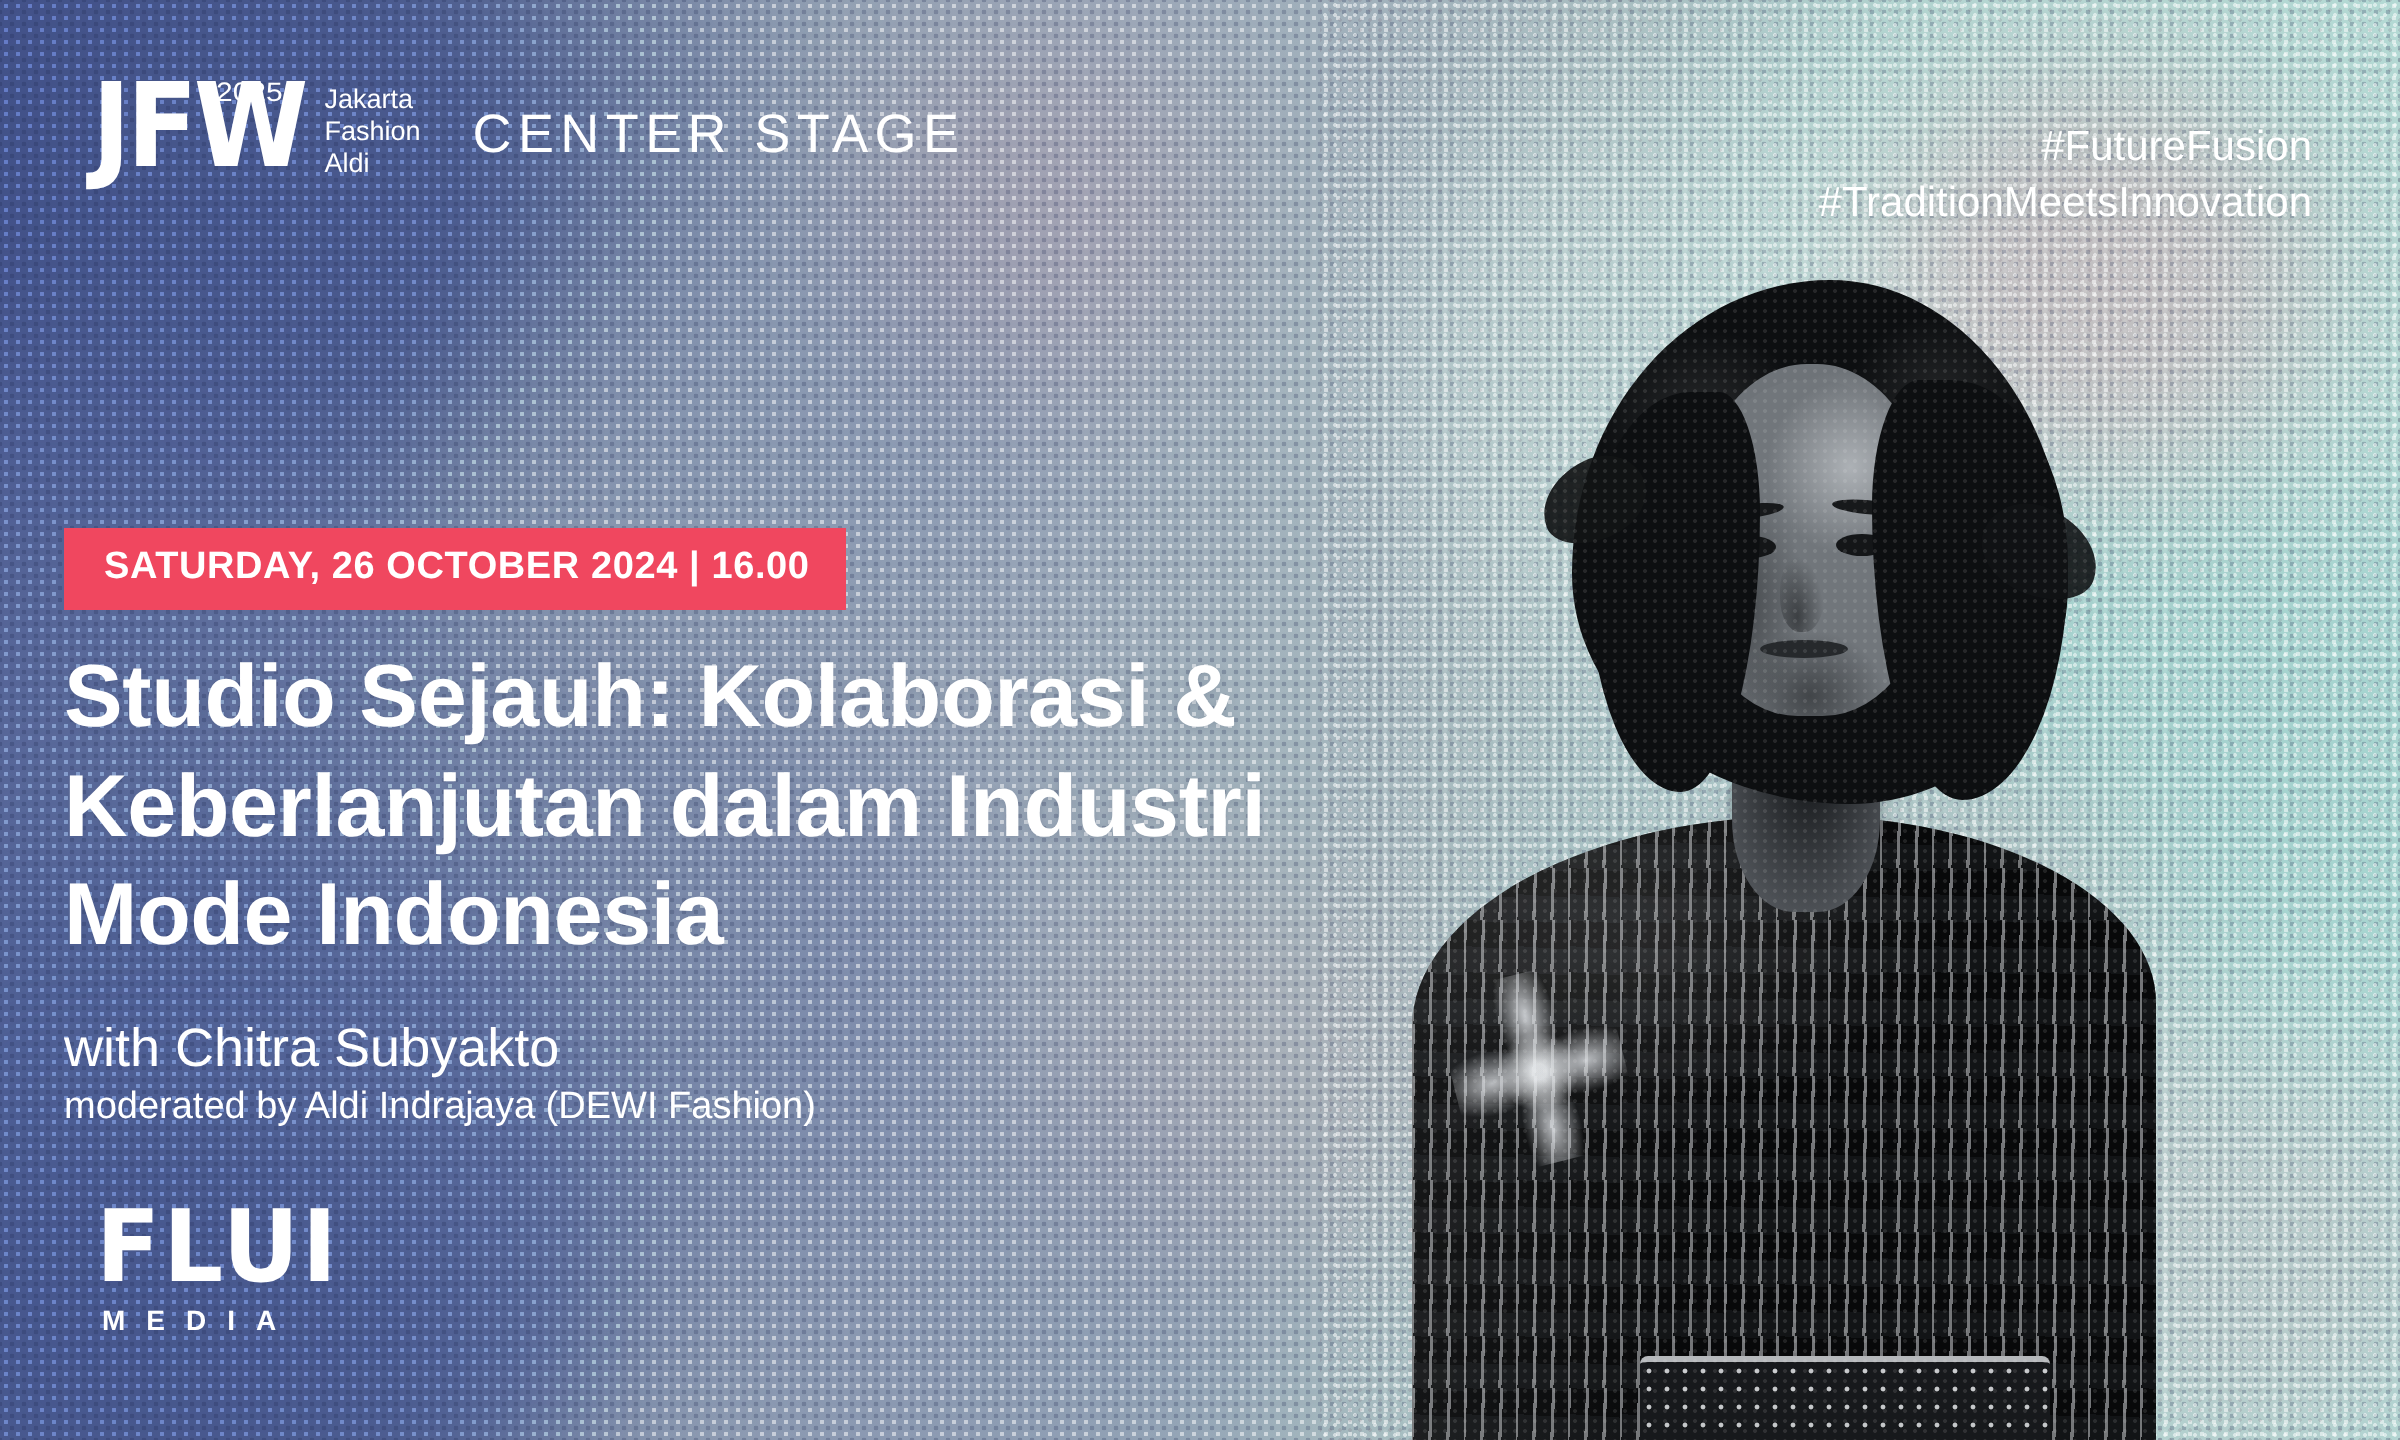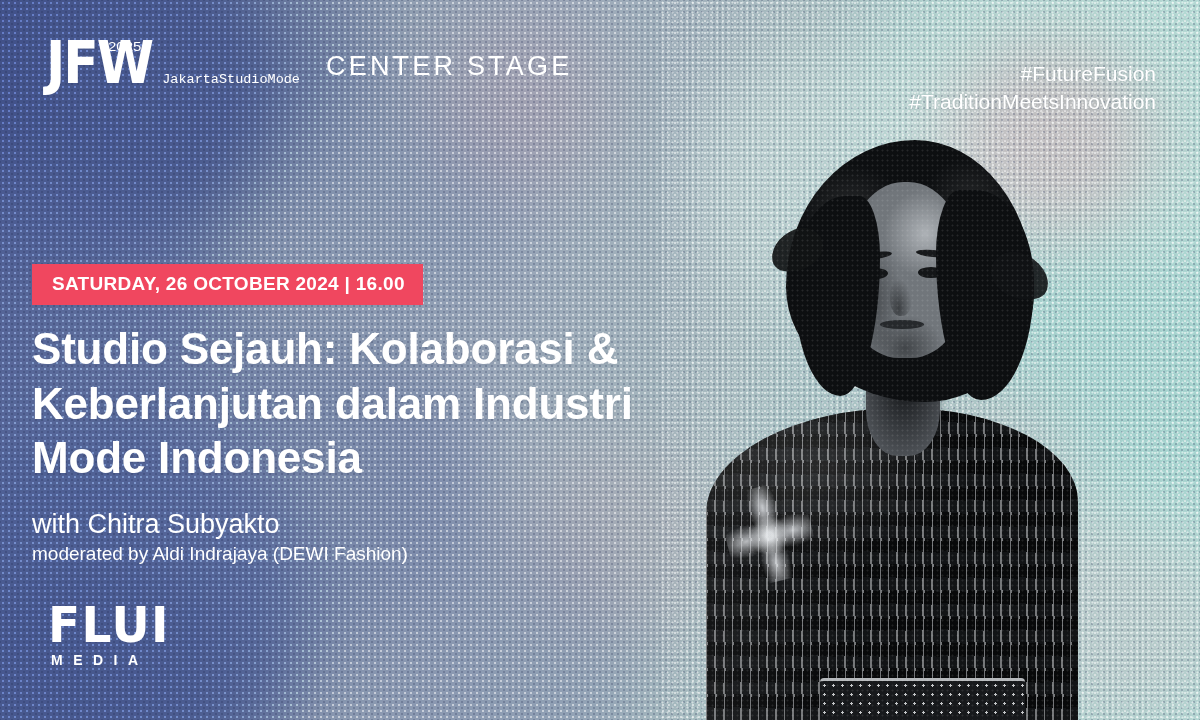--- a/index.html
+++ b/index.html
@@ -295,24 +295,25 @@
     position: absolute;
     left: 62px; top: -4px;
     font-size: 15px;
     font-weight: 400;
     letter-spacing: 0;
     font-family: "Liberation Sans", sans-serif;
     transform: scaleY(.89);
   }
   .jfw-words {
     display: flex;
+    flex-direction: column;
     color: #ffffff;
     font-size: 13.5px;
     line-height: 1.18;
-    font-family: Liberation Mono, monospace;
+    font-family: Liberation Sans, sans-serif;
     padding-bottom: 3px;
     margin-left: 4px;
   }
   .center-stage {
     color: #ffffff;
     font-size: 27px;
     font-weight: 300;
     letter-spacing: 3.2px;
     font-family: "Liberation Sans", sans-serif;
     white-space: nowrap;
@@ -454,22 +455,22 @@
       <div class="portrait-halftone"></div>
     </div>
   </div>
 
   <div class="header">
     <div class="jfw-logo">
       <div class="jfw-mark">JFW</div>
       <div class="jfw-year">2025</div>
       <div class="jfw-words">
         <span>Jakarta</span>
-        <span>Studio</span>
-        <span>Mode</span>
+        <span>Fashion</span>
+        <span>Aldi</span>
       </div>
     </div>
     <div class="center-stage">CENTER STAGE</div>
   </div>
 
   <div class="hashtags">
     <div>#FutureFusion</div>
     <div>#TraditionMeetsInnovation</div>
   </div>
 

